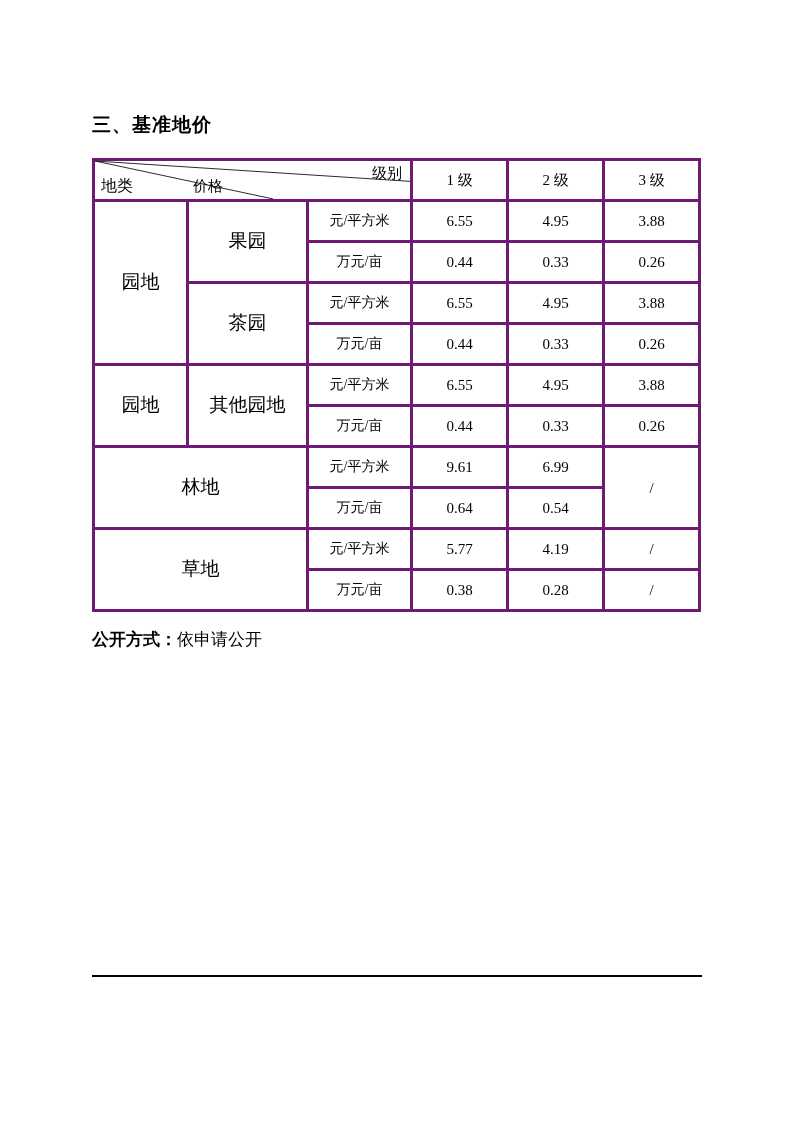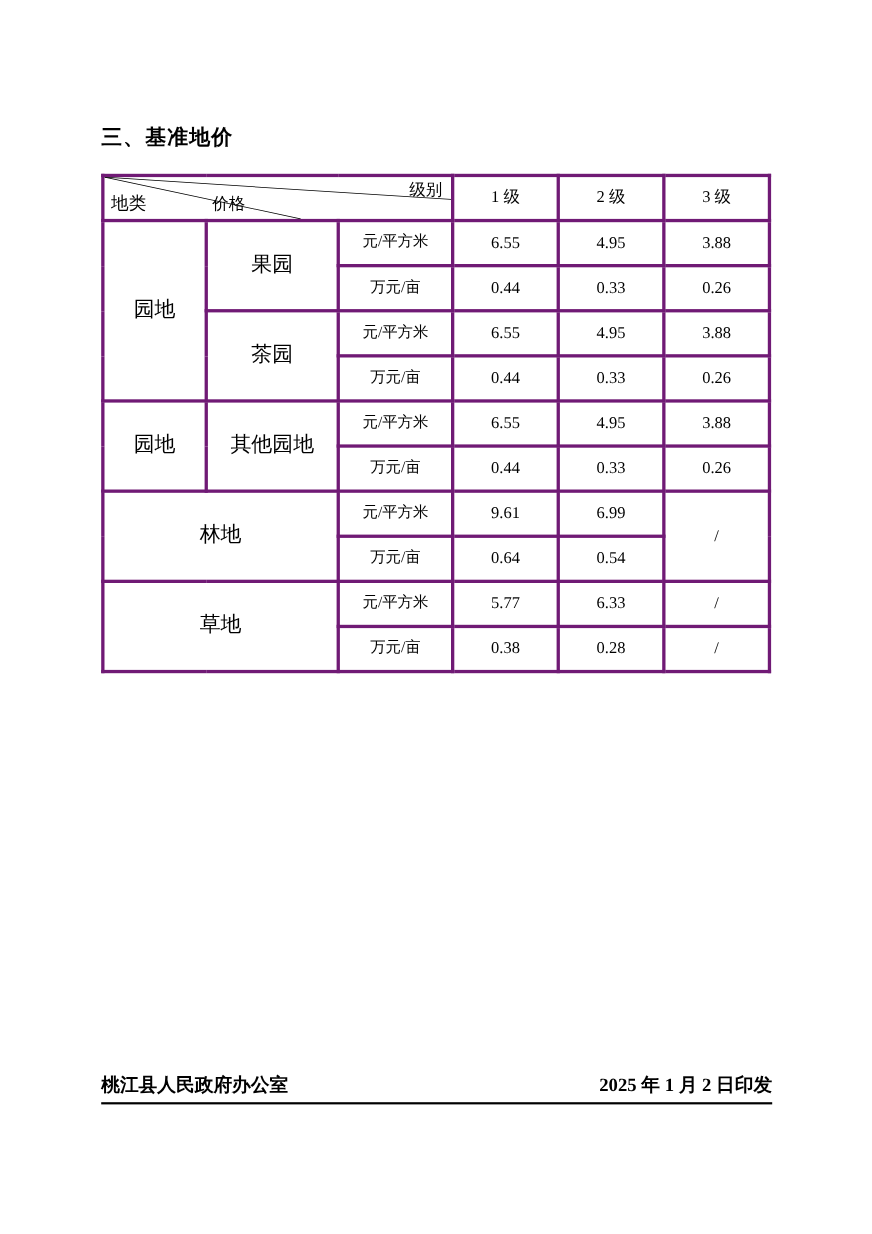--- a/index.html
+++ b/index.html
@@ -232,36 +232,35 @@
         <tr>
           <td class="unit-cell">万元/亩</td>
           <td>0.64</td>
           <td>0.54</td>
         </tr>
 
         <tr>
           <td class="cat-cell" colspan="2" rowspan="2">草地</td>
           <td class="unit-cell">元/平方米</td>
           <td>5.77</td>
-          <td>6.33</td>
+          <td>4.19</td>
           <td>/</td>
         </tr>
         <tr>
           <td class="unit-cell">万元/亩</td>
           <td>0.38</td>
           <td>0.28</td>
           <td>/</td>
         </tr>
       </tbody>
     </table>
 
+    <div class="note">
+      <b>公开方式：</b><span class="note-val">依申请公开</span>
+    </div>
 
   </div>
 
   <div class="footer">
-    <div class="footer-row">
-      <span class="footer-left">桃江县人民政府办公室</span>
-      <span class="footer-right">2025 年 1 月 2 日印发</span>
-    </div>
     <div class="footer-rule"></div>
   </div>
 
 </div>
 
 </body></html>

